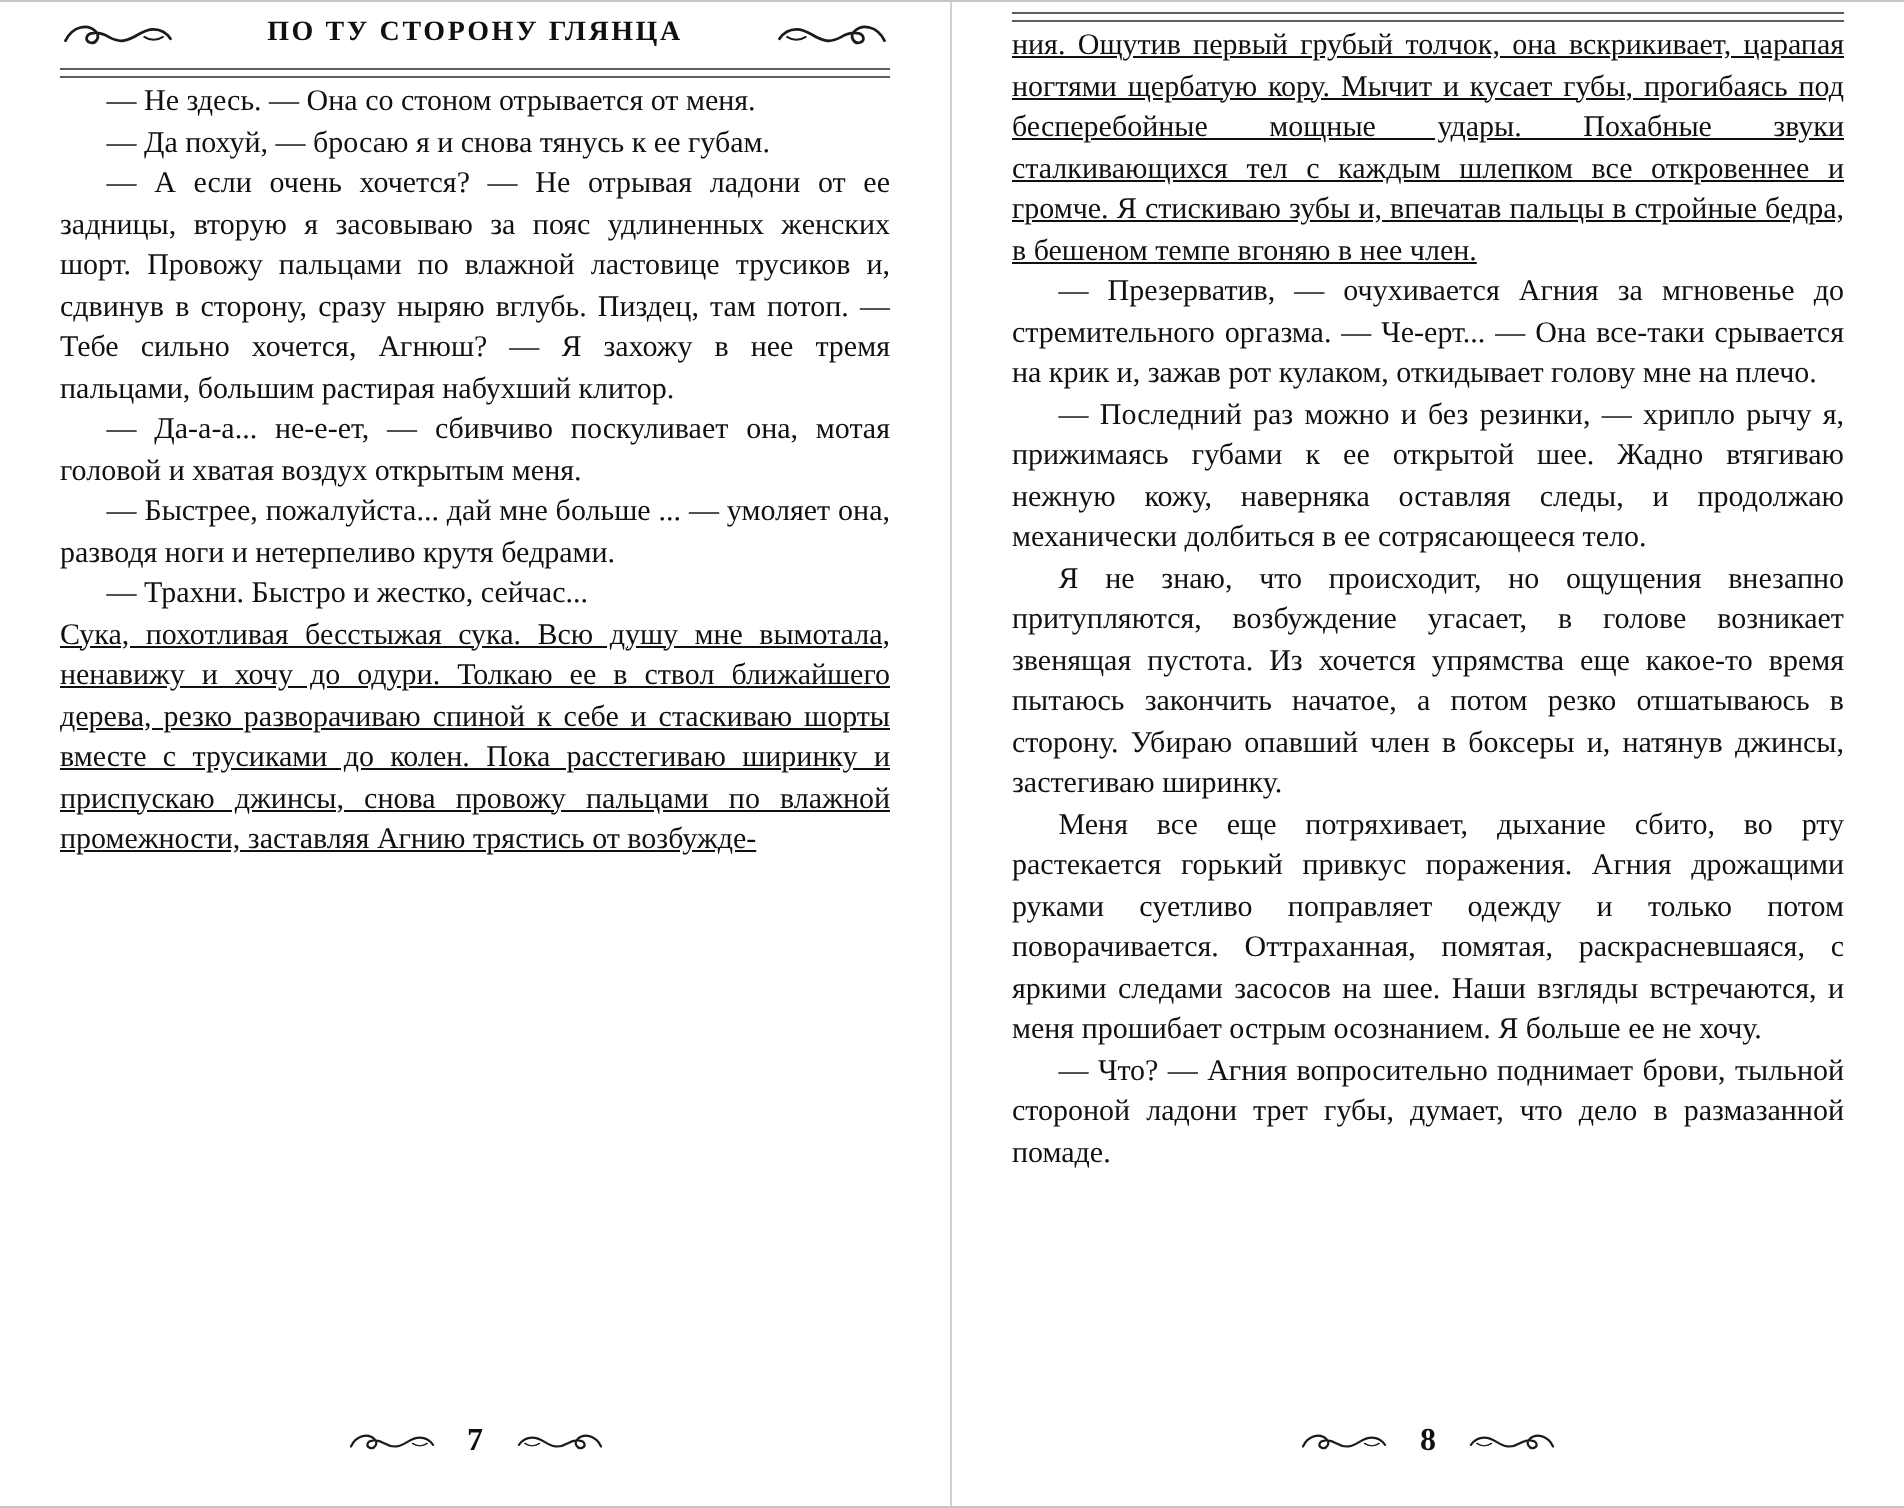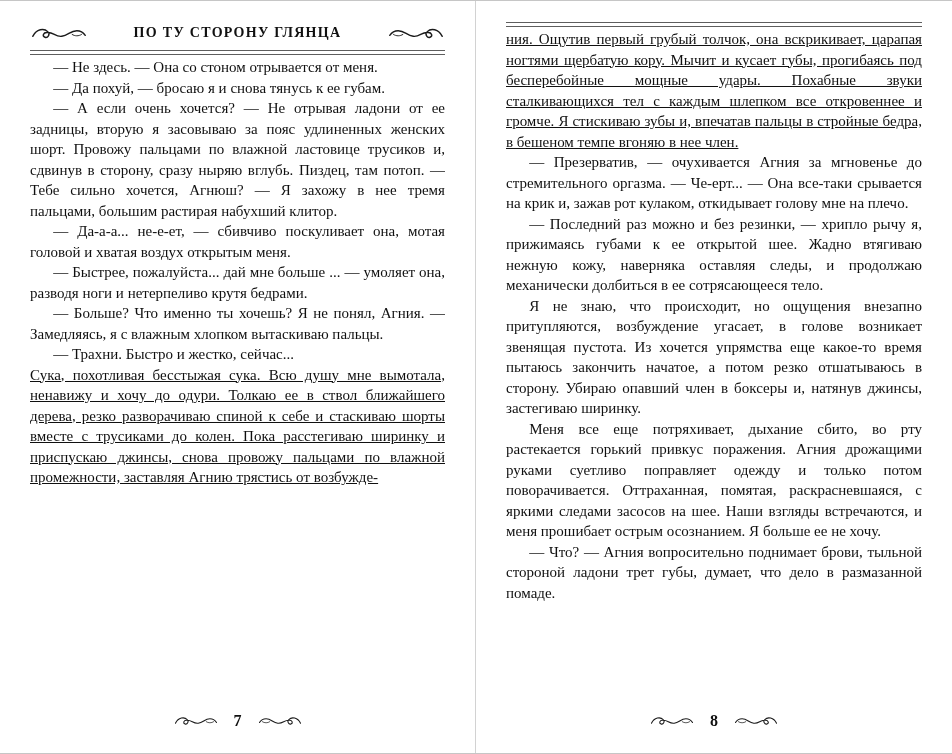--- a/index.html
+++ b/index.html
@@ -15,21 +15,21 @@
     display: flex;
     background: #ffffff;
     border-top: 1px solid #c6c6c6;
     border-bottom: 1px solid #c6c6c6;
     overflow: hidden;
   }
   .page {
     width: 476px;
     height: 100%;
     box-sizing: border-box;
-    padding: 18px 30px 16px 30px;
+    padding: 2px 30px 16px 30px;
     display: flex;
     flex-direction: column;
     font-family: "Liberation Serif", "DejaVu Serif", serif;
     color: #101010;
   }
   .page.left {
     border-right: 1px solid #d2d2d2;
   }
   .pg-header {
     display: flex;
@@ -122,21 +122,20 @@
           </svg>
         </span>
     </header>
     <div class="rule"></div>
     <div class="page-body">
         <p class="para">— Не здесь. — Она со стоном отрывается от меня.</p>
         <p class="para">— Да похуй, — бросаю я и снова тянусь к ее губам.</p>
         <p class="para">— А если очень хочется? — Не отрывая ладони от ее задницы, вторую я засовываю за пояс удлиненных женских шорт. Провожу пальцами по влажной ластовице трусиков и, сдвинув в сторону, сразу ныряю вглубь. Пиздец, там потоп. — Тебе сильно хочется, Агнюш? — Я захожу в нее тремя пальцами, большим растирая набухший клитор.</p>
         <p class="para">— Да-а-а... не-е-ет, — сбивчиво поскуливает она, мотая головой и хватая воздух открытым меня.</p>
         <p class="para">— Быстрее, пожалуйста... дай мне больше ... — умоляет она, разводя ноги и нетерпеливо крутя бедрами.</p>
-        <p class="para">— Больше? Что именно ты хочешь? Я не понял, Агния. — Замедляясь, я с влажным хлопком вытаскиваю пальцы.</p>
         <p class="para">— Трахни. Быстро и жестко, сейчас...</p>
         <p class="para noindent">Сука, похотливая бесстыжая сука. Всю душу мне вымотала, ненавижу и хочу до одури. Толкаю ее в ствол ближайшего дерева, резко разворачиваю спиной к себе и стаскиваю шорты вместе с трусиками до колен. Пока расстегиваю ширинку и приспускаю джинсы, снова провожу пальцами по влажной промежности, заставляя Агнию трястись от возбужде-</p>
       </div>
     <footer class="pg-footer">
       <span class="flourish">
           <svg viewBox="0 0 60 16" xmlns="http://www.w3.org/2000/svg">
             <path d="M2 11 C6 3 14 2 18 6 C21 9 18 13 15 12 C12 11 13 7 17 7 C24 6 26 12 33 11 C40 10 42 5 49 5 C53 5 56 7 58 10" fill="none" stroke="#1b1b1b" stroke-width="1.5" stroke-linecap="round"></path>
             <path d="M44 9 C47 11 51 11 54 9" fill="none" stroke="#1b1b1b" stroke-width="1" stroke-linecap="round"></path>
           </svg>
         </span>

